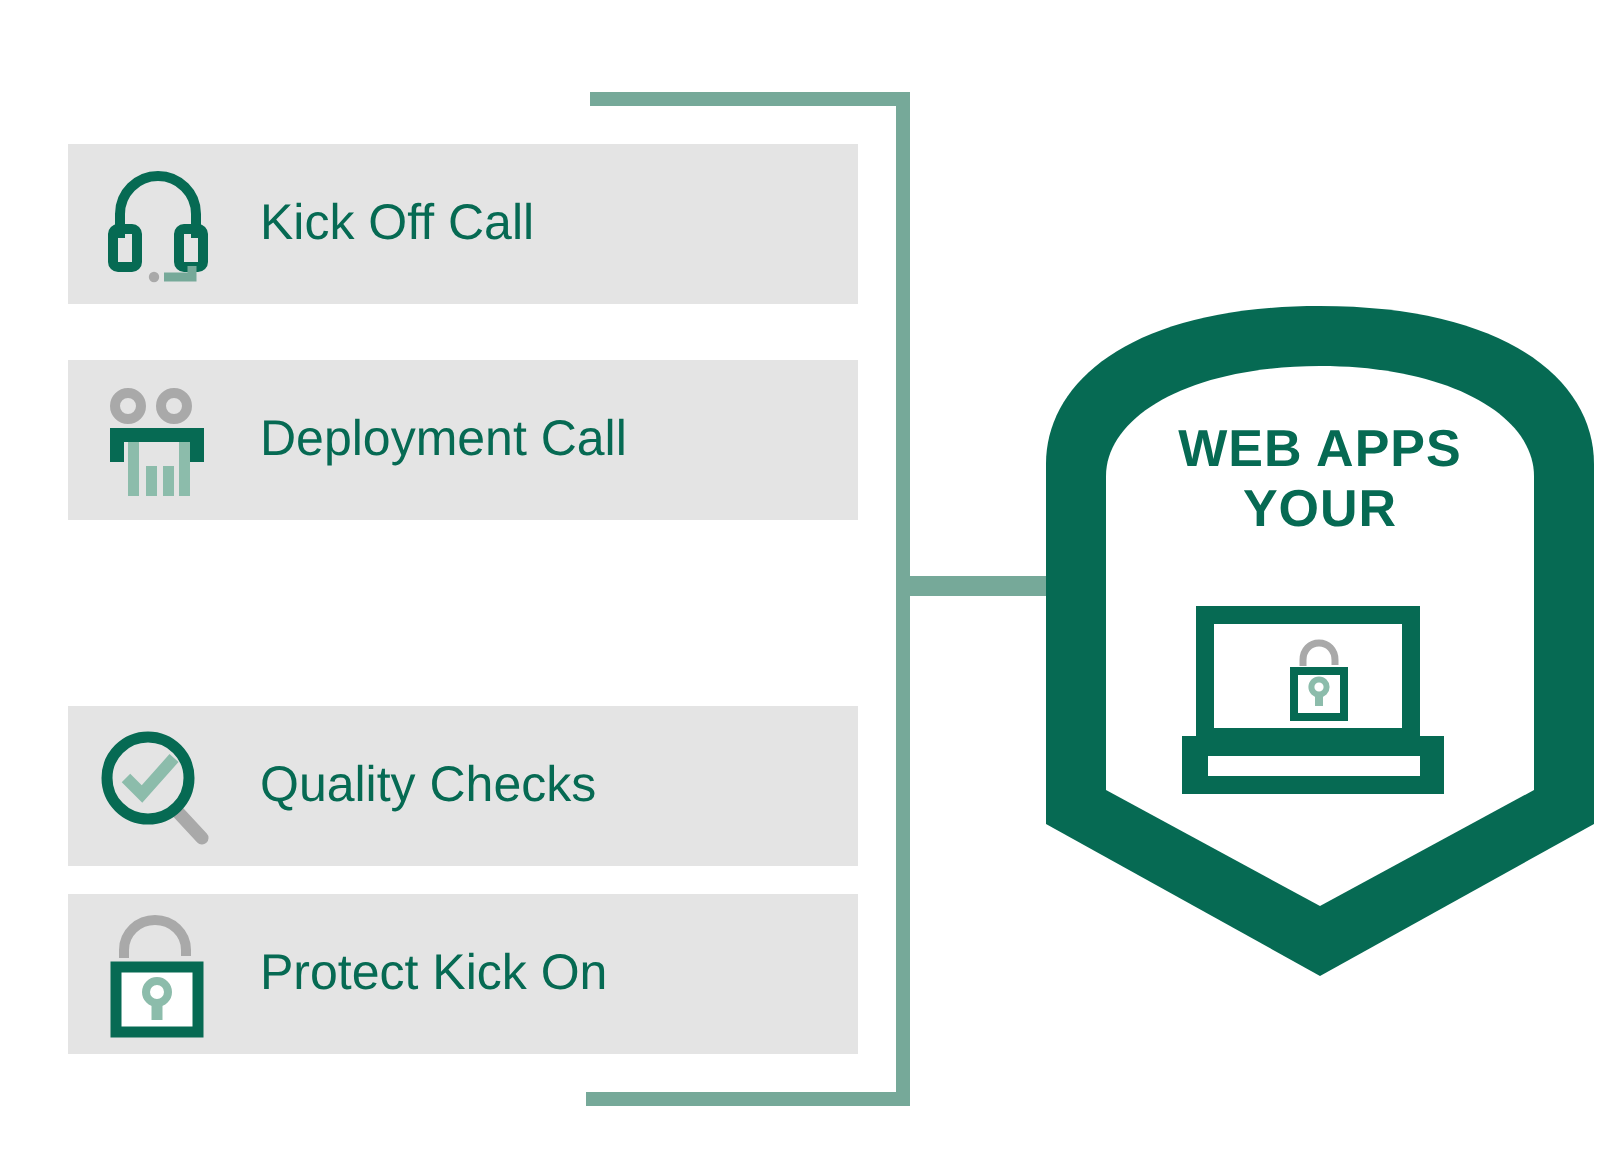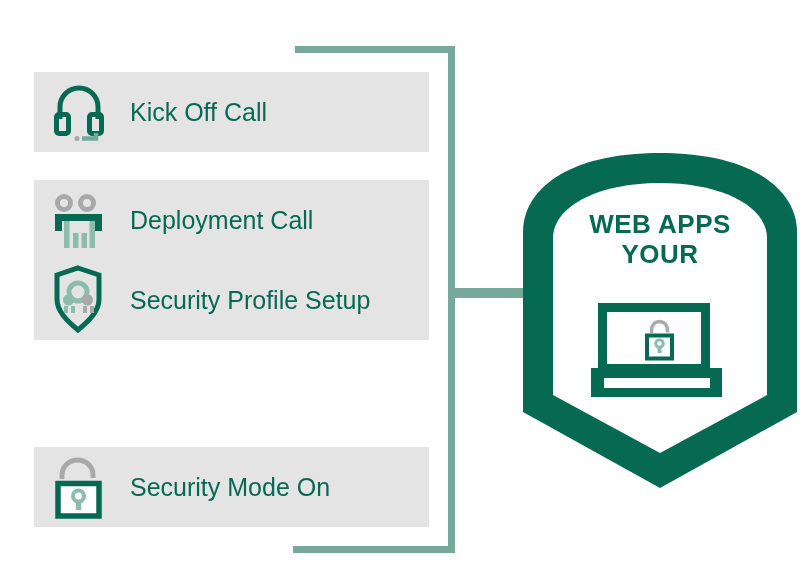--- a/index.html
+++ b/index.html
@@ -69,47 +69,42 @@
         <path class="f-dark" d="M4 24 H51 V41 H44 V31 H11 V41 H4 Z"></path>
         <rect class="f-light" x="13" y="31" width="5.5" height="27"></rect>
         <rect class="f-light" x="22" y="43" width="5.5" height="15"></rect>
         <rect class="f-light" x="30.5" y="43" width="5.5" height="15"></rect>
         <rect class="f-light" x="38.5" y="31" width="5.5" height="27"></rect>
       </svg>
     </span>
     <span class="label">Deployment Call</span>
   </div>
 
-  <div class="bar" style="top:260px">
+
+  <div class="bar" style="top:353px">
     <span class="icon">
-      <svg width="54" height="70" viewBox="0 0 54 70">
-        <path class="s-dark nf" stroke-width="5" d="M26 3 L47 10 V34 C47 46 38 55 26 65 C14 55 5 46 5 34 V10 Z"></path>
-        <circle class="s-light nf" stroke-width="5" cx="26" cy="27" r="9"></circle>
-        <circle class="f-light" cx="16.5" cy="35" r="5.5"></circle>
-        <circle class="f-gray" cx="35.5" cy="35" r="5.5"></circle>
-        <rect class="f-light" x="12" y="41" width="4" height="7"></rect>
-        <rect class="f-light" x="19" y="41" width="4" height="7"></rect>
-        <rect class="f-gray" x="31" y="41" width="4" height="7"></rect>
-        <rect class="f-gray" x="38" y="41" width="4" height="7"></rect>
+      <svg width="58" height="60" viewBox="0 0 58 60">
+        <line class="s-gray" stroke-width="6.5" stroke-linecap="round" x1="38" y1="42" x2="51" y2="56"></line>
+        <circle class="s-dark nf" stroke-width="5.5" cx="24" cy="26" r="20.5"></circle>
+        <path class="s-light nf" stroke-width="6" d="M13 26 L21 34 L37 16"></path>
       </svg>
     </span>
-    <span class="label">Security Profile Setup</span>
+    <span class="label">Quality Checks</span>
   </div>
-
 
   <div class="bar" style="top:447px">
     <span class="icon">
       <svg width="54" height="64" viewBox="0 0 54 64">
         <path class="s-gray nf" stroke-width="5" d="M10 24 V20 C10 11.5 17 5 25.5 5 C34 5 41 11.5 41 20 V23"></path>
         <rect class="s-dark f-white" stroke-width="5.5" x="6" y="28.5" width="41" height="32.5"></rect>
         <circle class="s-light nf" stroke-width="4" cx="26.5" cy="41" r="5.5"></circle>
         <path class="s-light nf" stroke-width="5.5" d="M26.5 45 V 55"></path>
       </svg>
     </span>
-    <span class="label">Security Mode On</span>
+    <span class="label">Protect Kick On</span>
   </div>
 
   <div class="line" id="line-top"></div>
   <div class="line" id="line-vert"></div>
   <div class="line" id="line-bottom"></div>
   <div class="line" id="line-connector"></div>
 
   <svg id="shield-svg" viewBox="0 0 310 360">
     <path class="f-dark" d="M18 92 C18 50 62 13 155 13 C248 13 292 50 292 92 L292 272 L155 348 L18 272 Z"></path>
     <path class="f-white" d="M48 98 C48 68 90 43 155 43 C220 43 262 68 262 98 L262 255 L155 313 L48 255 Z"></path>

